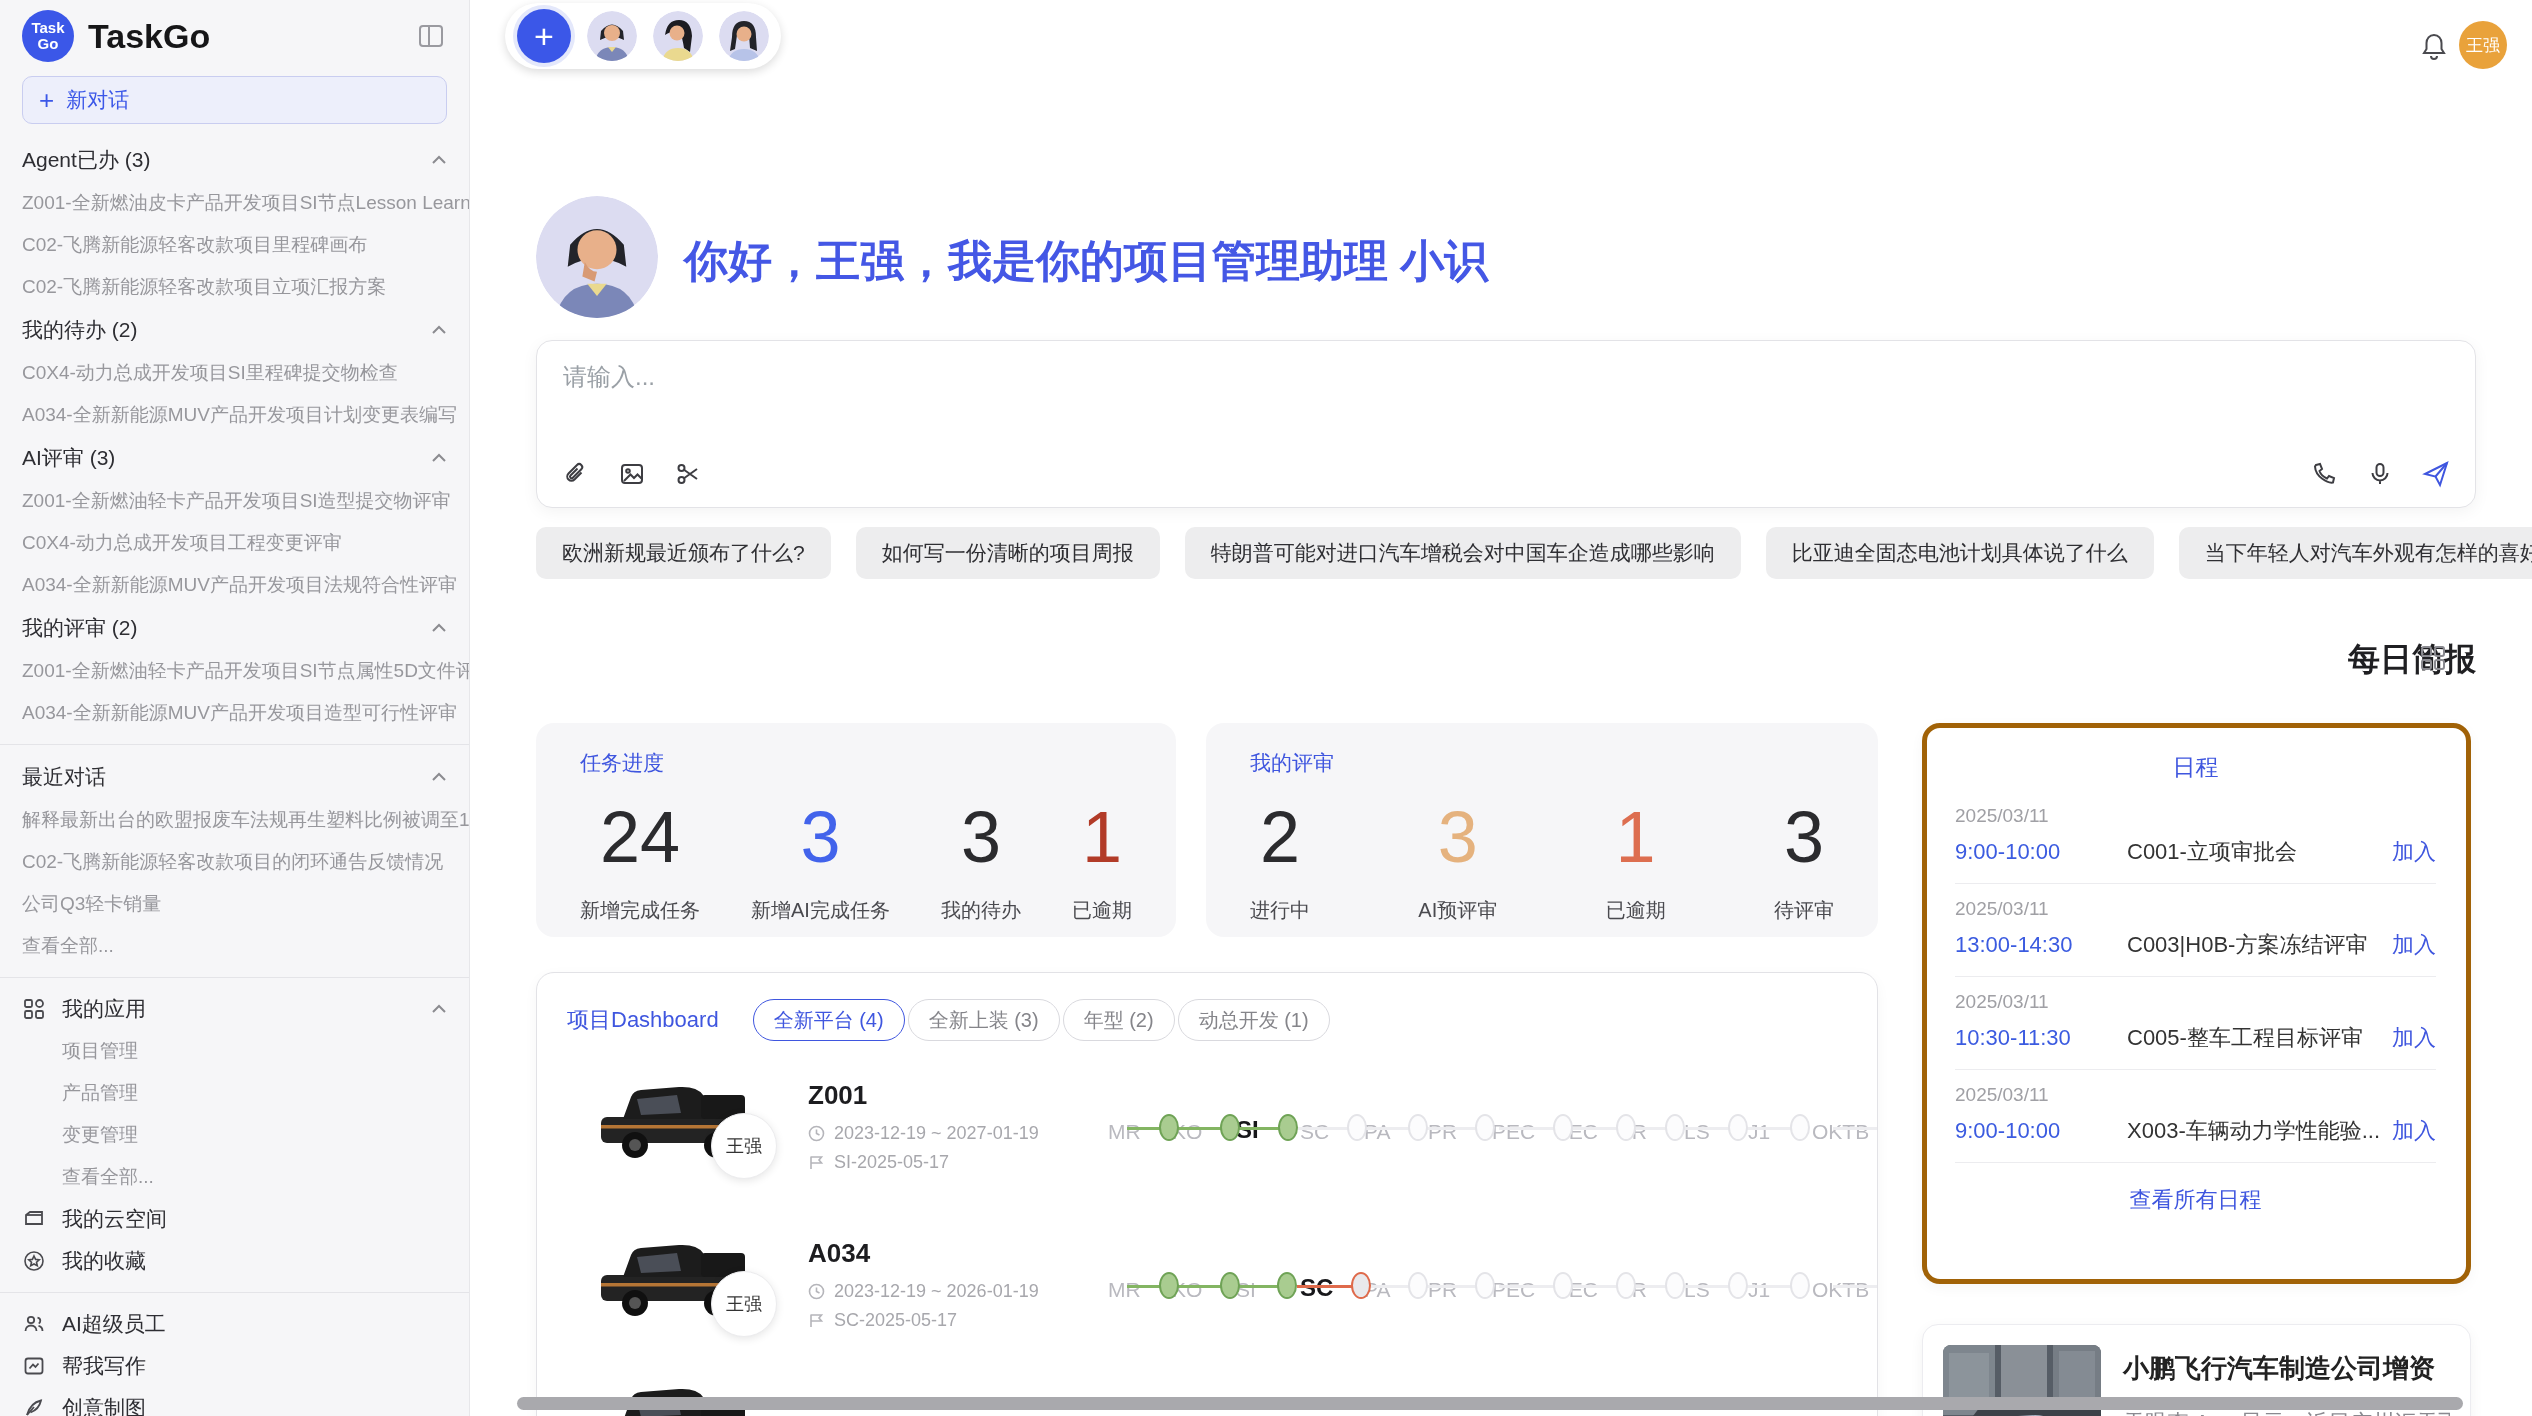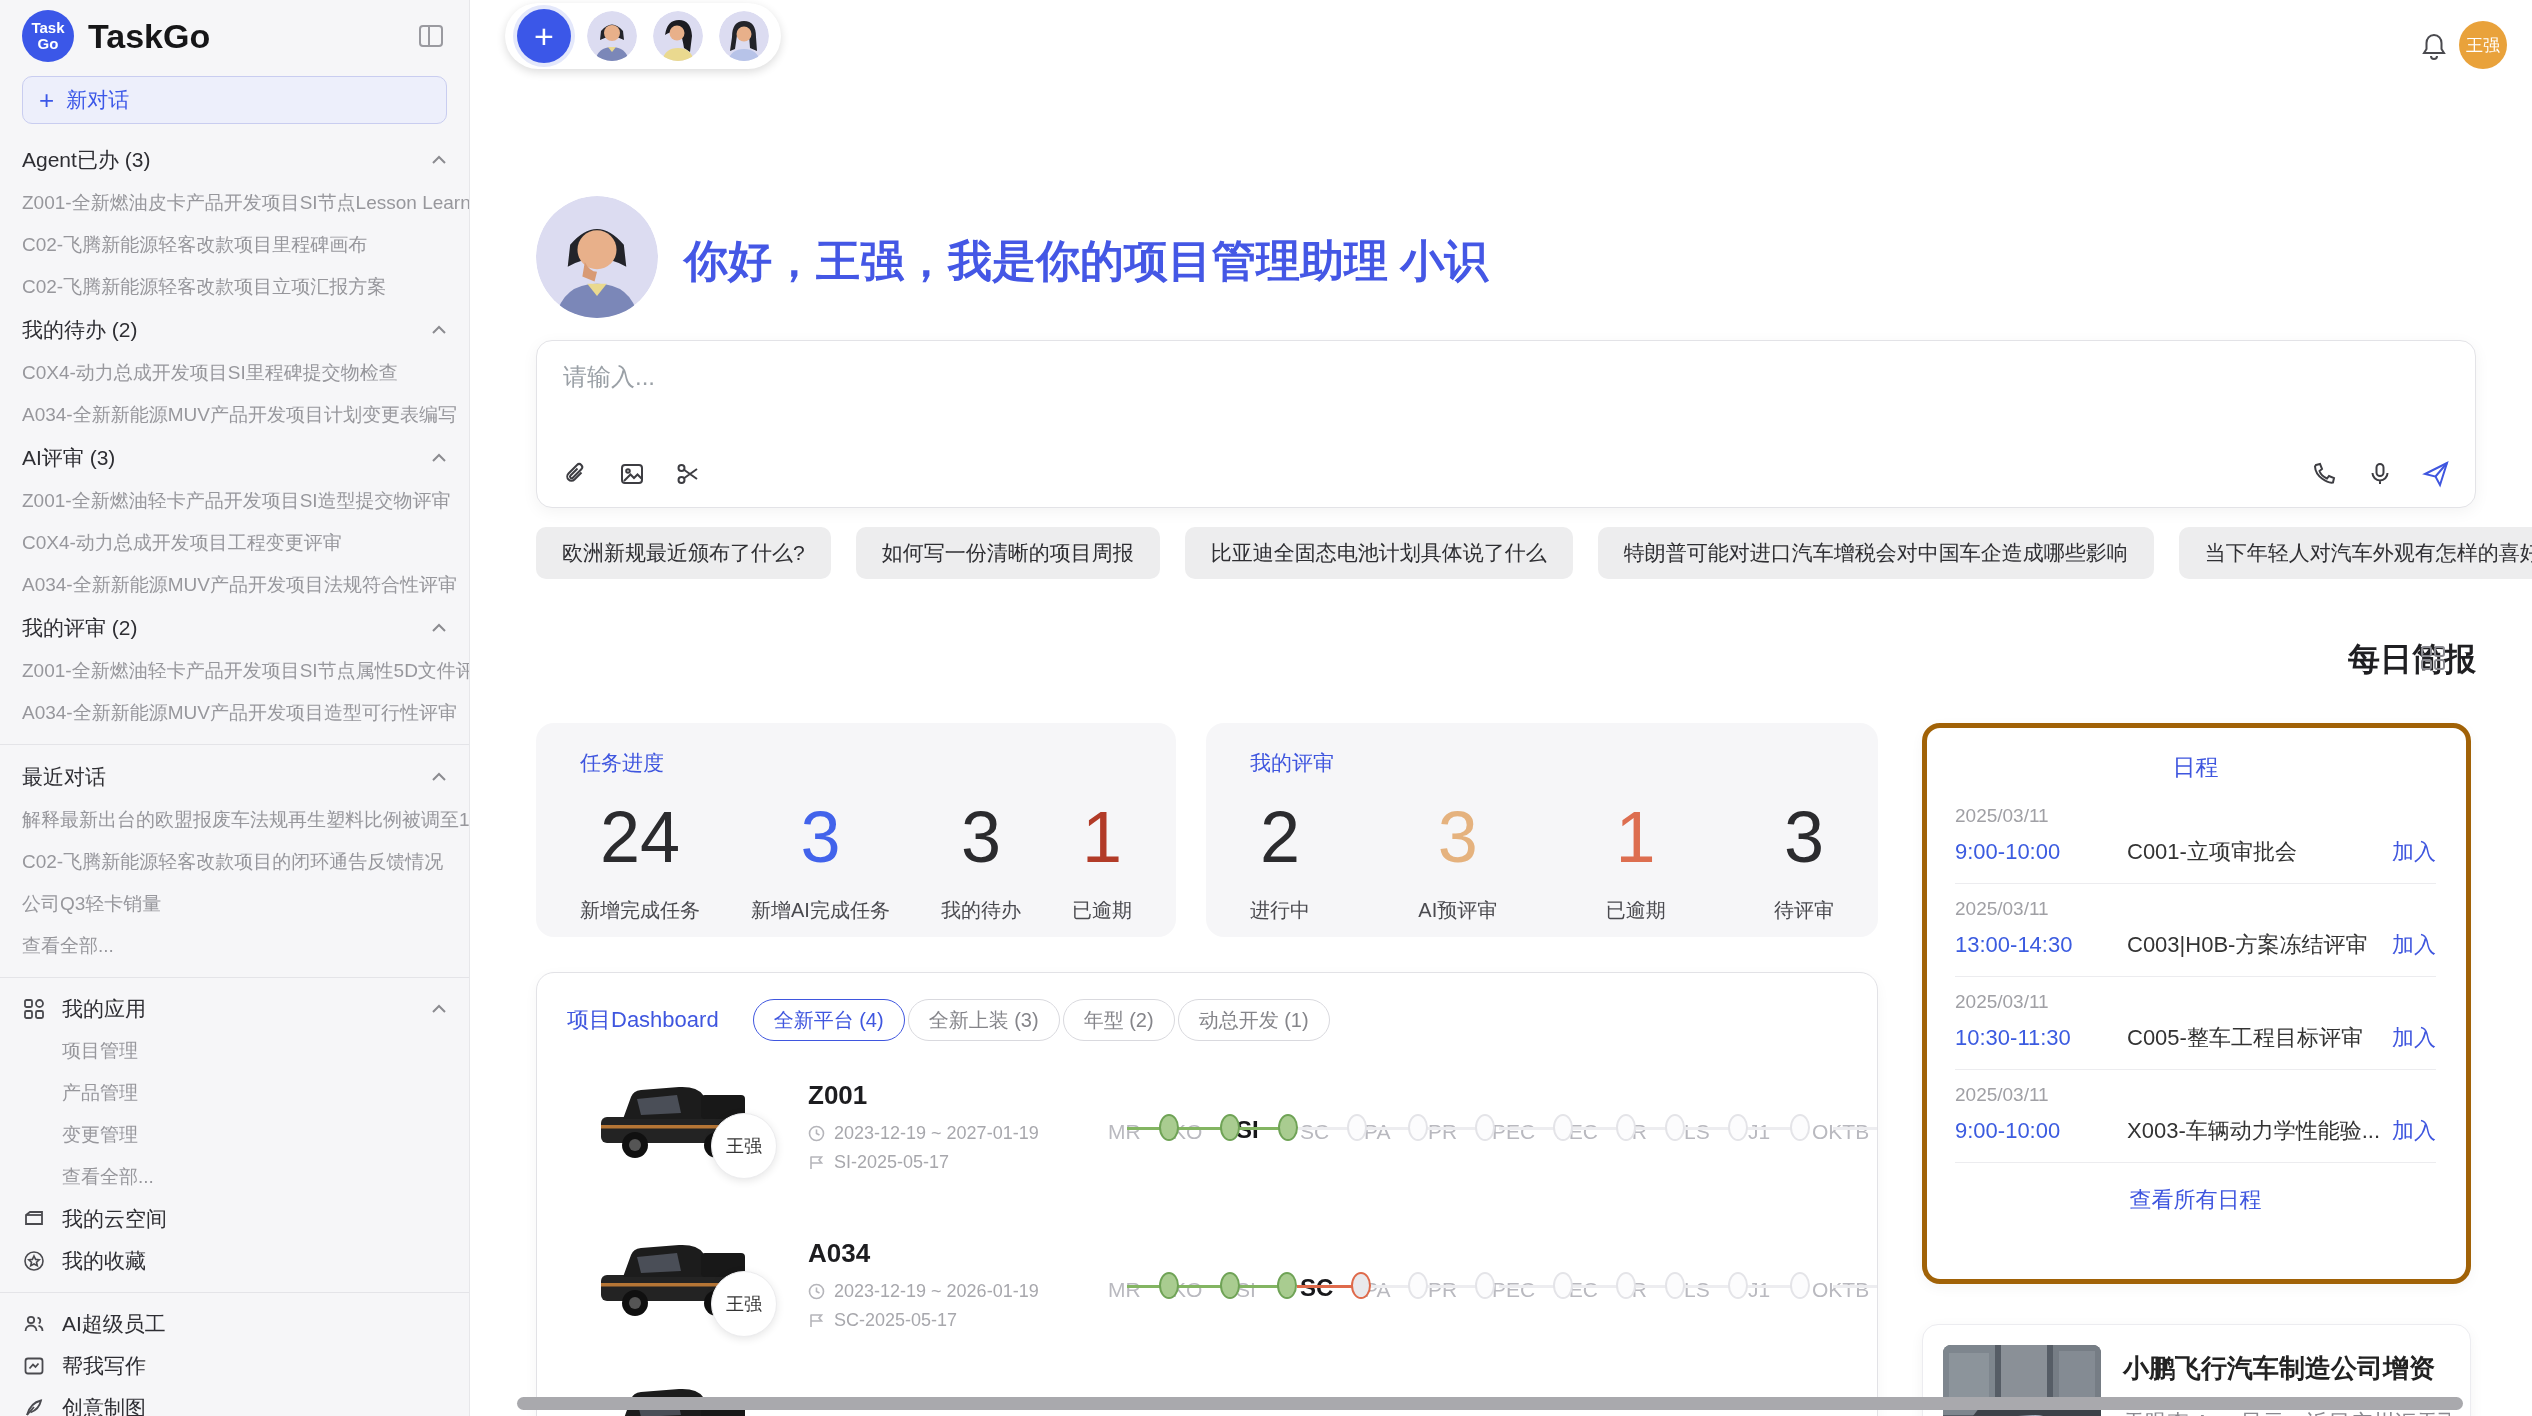--- a/index.html
+++ b/index.html
@@ -395,23 +395,23 @@
       </div>
     </div>
   </div>
 </div>
 
 <div class="chips">
   <div class="chip">欧洲新规最近颁布了什么?</div>
 
   <div class="chip">如何写一份清晰的项目周报</div>
 
+  <div class="chip">特朗普可能对进口汽车增税会对中国车企造成哪些影响</div>
+
   <div class="chip">比亚迪全固态电池计划具体说了什么</div>
-
-  <div class="chip">特朗普可能对进口汽车增税会对中国车企造成哪些影响</div>
 
   <div class="chip">当下年轻人对汽车外观有怎样的喜好趋势</div>
 </div>
 
 <div class="brief-title">每日简报</div>
 <div class="brief-grid-icon">
   <svg width="30" height="30" viewBox="0 0 30 30" fill="none" stroke="#8a8a90" stroke-width="2">
     <rect x="4" y="4" width="9" height="9" rx="2"></rect>
         <rect x="17" y="4" width="9" height="9" rx="2"></rect>
     <rect x="4" y="17" width="9" height="9" rx="2"></rect>

